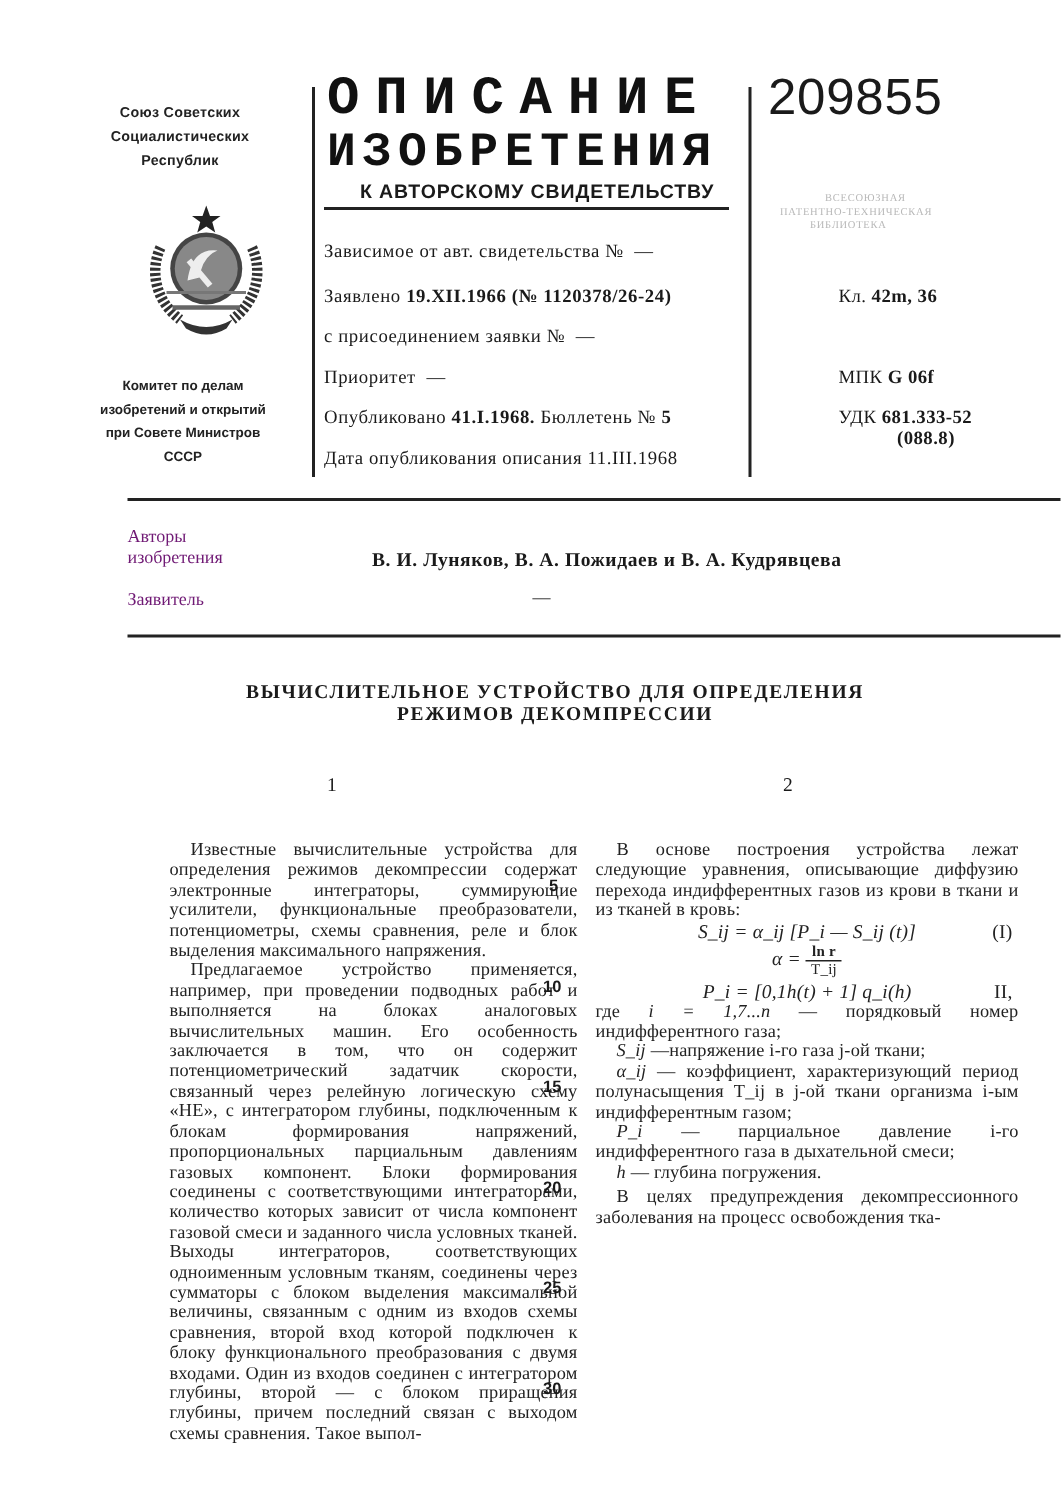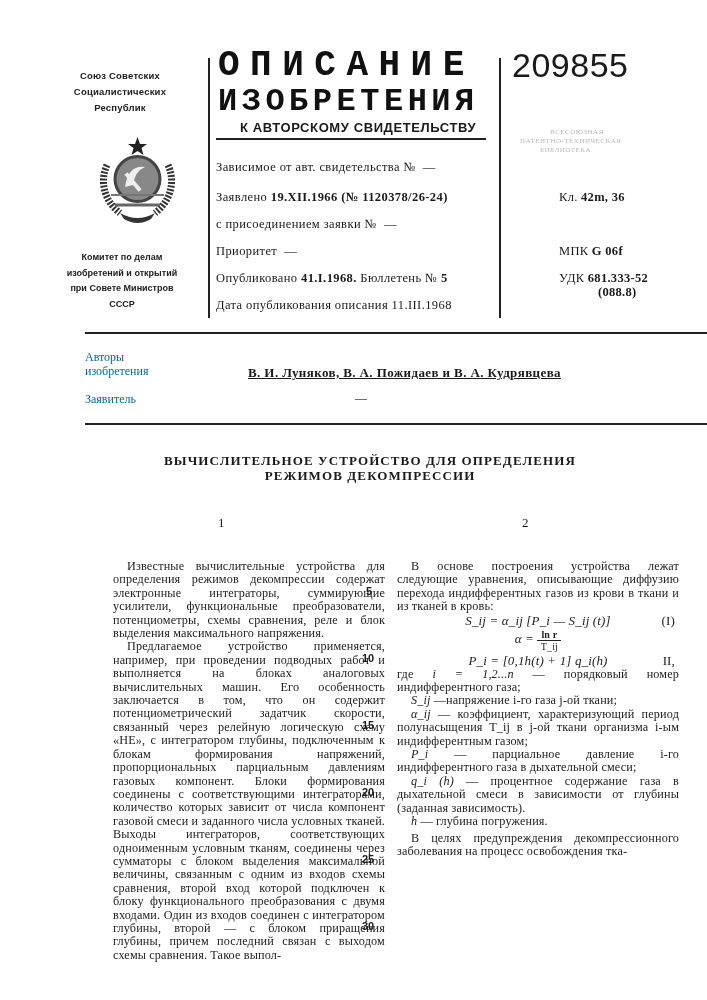--- a/index.html
+++ b/index.html
@@ -32,22 +32,22 @@
             font-weight: normal; font-size: 34px; letter-spacing: 0.5px; }
   .stamp { left: 520px; top: 128px; width: 150px; height: 28px; color: #b8b8b8; font-size: 7px;
            line-height: 9px; letter-spacing: 0.5px; }
 
   .meta-line { left: 216px; font-size: 12.5px; white-space: nowrap; letter-spacing: 0.4px; }
   .meta-line b { font-weight: bold; }
   .right-line { left: 511px; font-size: 12.5px; white-space: nowrap; letter-spacing: 0.3px; margin-left: 48px; }
 
   .hrule { left: 85px; width: 622px; height: 2px; background: #222; }
 
-  .authors-label { left: 85px; font-size: 12px; line-height: 14px; color: #0369a1; }
-  .authors-value { left: 248px; top: 365px; font-size: 13px; font-weight: bold; letter-spacing: 0.4px; white-space: nowrap; text-decoration: underline; }
+  .authors-label { left: 85px; font-size: 12px; line-height: 14px; color: #701a75; }
+  .authors-value { left: 248px; top: 365px; font-size: 13px; font-weight: bold; letter-spacing: 0.4px; white-space: nowrap; }
   .applicant-dash { left: 355px; top: 391px; font-size: 12px; }
 
   .doc-title { left: 160px; top: 453px; width: 420px; text-align: center;
                font-family: "Liberation Serif", "DejaVu Serif", serif; font-weight: bold;
                font-size: 13px; line-height: 15px; letter-spacing: 1.1px; }
 
   .colnum { top: 515px; font-size: 13px; }
 
   .col { top: 531px; width: 272px; font-size: 12.2px; line-height: 13.4px; text-align: justify;
          color: #222; letter-spacing: 0.15px; margin-top: 29px; }
@@ -195,20 +195,19 @@
     <span>α =</span>
     <span class="frac">
       <span class="num">ln r</span>
       <span class="den">T_ij</span>
     </span>
   </div>
   <div class="eq">
     <span>P_i = [0,1h(t) + 1] q_i(h)</span>
     <span class="tag">II,</span>
   </div>
-  <p class="noind">где <i>i = 1,2...n</i><span> — порядковый номер индифферентного газа;</span></p>
+  <p class="noind">где <i>i = 1,7...n</i><span> — порядковый номер индифферентного газа;</span></p>
   <p><i>S_ij</i><span> —напряжение i-го газа j-ой ткани;</span></p>
   <p><i>α_ij</i><span> — коэффициент, характеризующий период полунасыщения T_ij в j-ой ткани организма i-ым индифферентным газом;</span></p>
   <p><i>P_i</i><span> — парциальное давление i-го индифферентного газа в дыхательной смеси;</span></p>
-  <p><i>q_i (h)</i><span> — процентное содержание газа в дыхательной смеси в зависимости от глубины (заданная зависимость).</span></p>
   <p><i>h</i><span> — глубина погружения.</span></p>
   <p style="margin-top:3px">В целях предупреждения декомпрессионного заболевания на процесс освобождения тка-</p>
 </div>
 
 </body></html>

